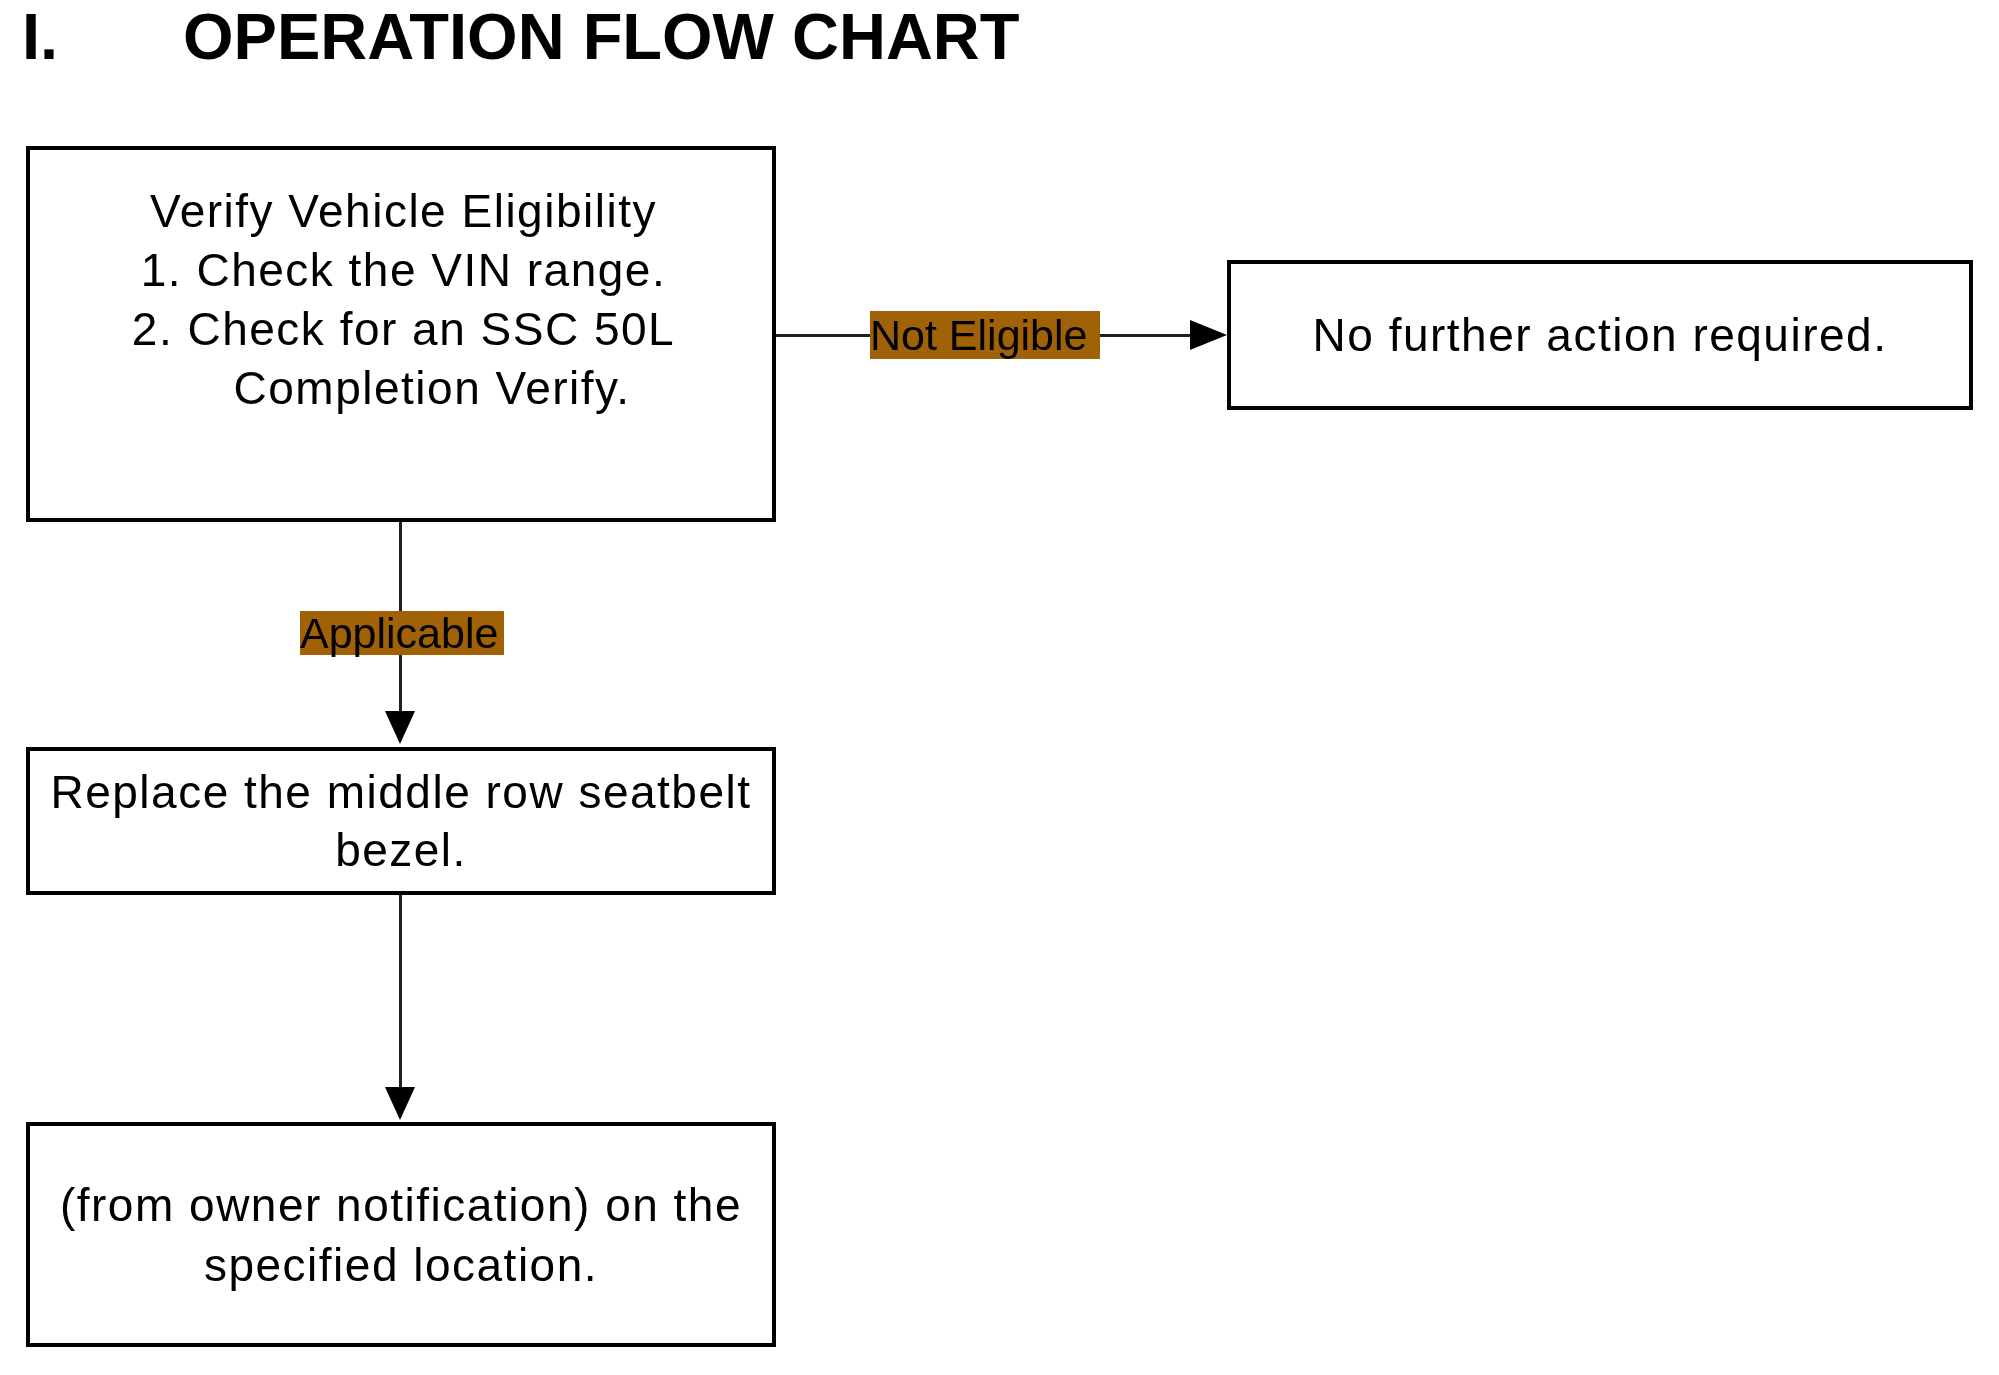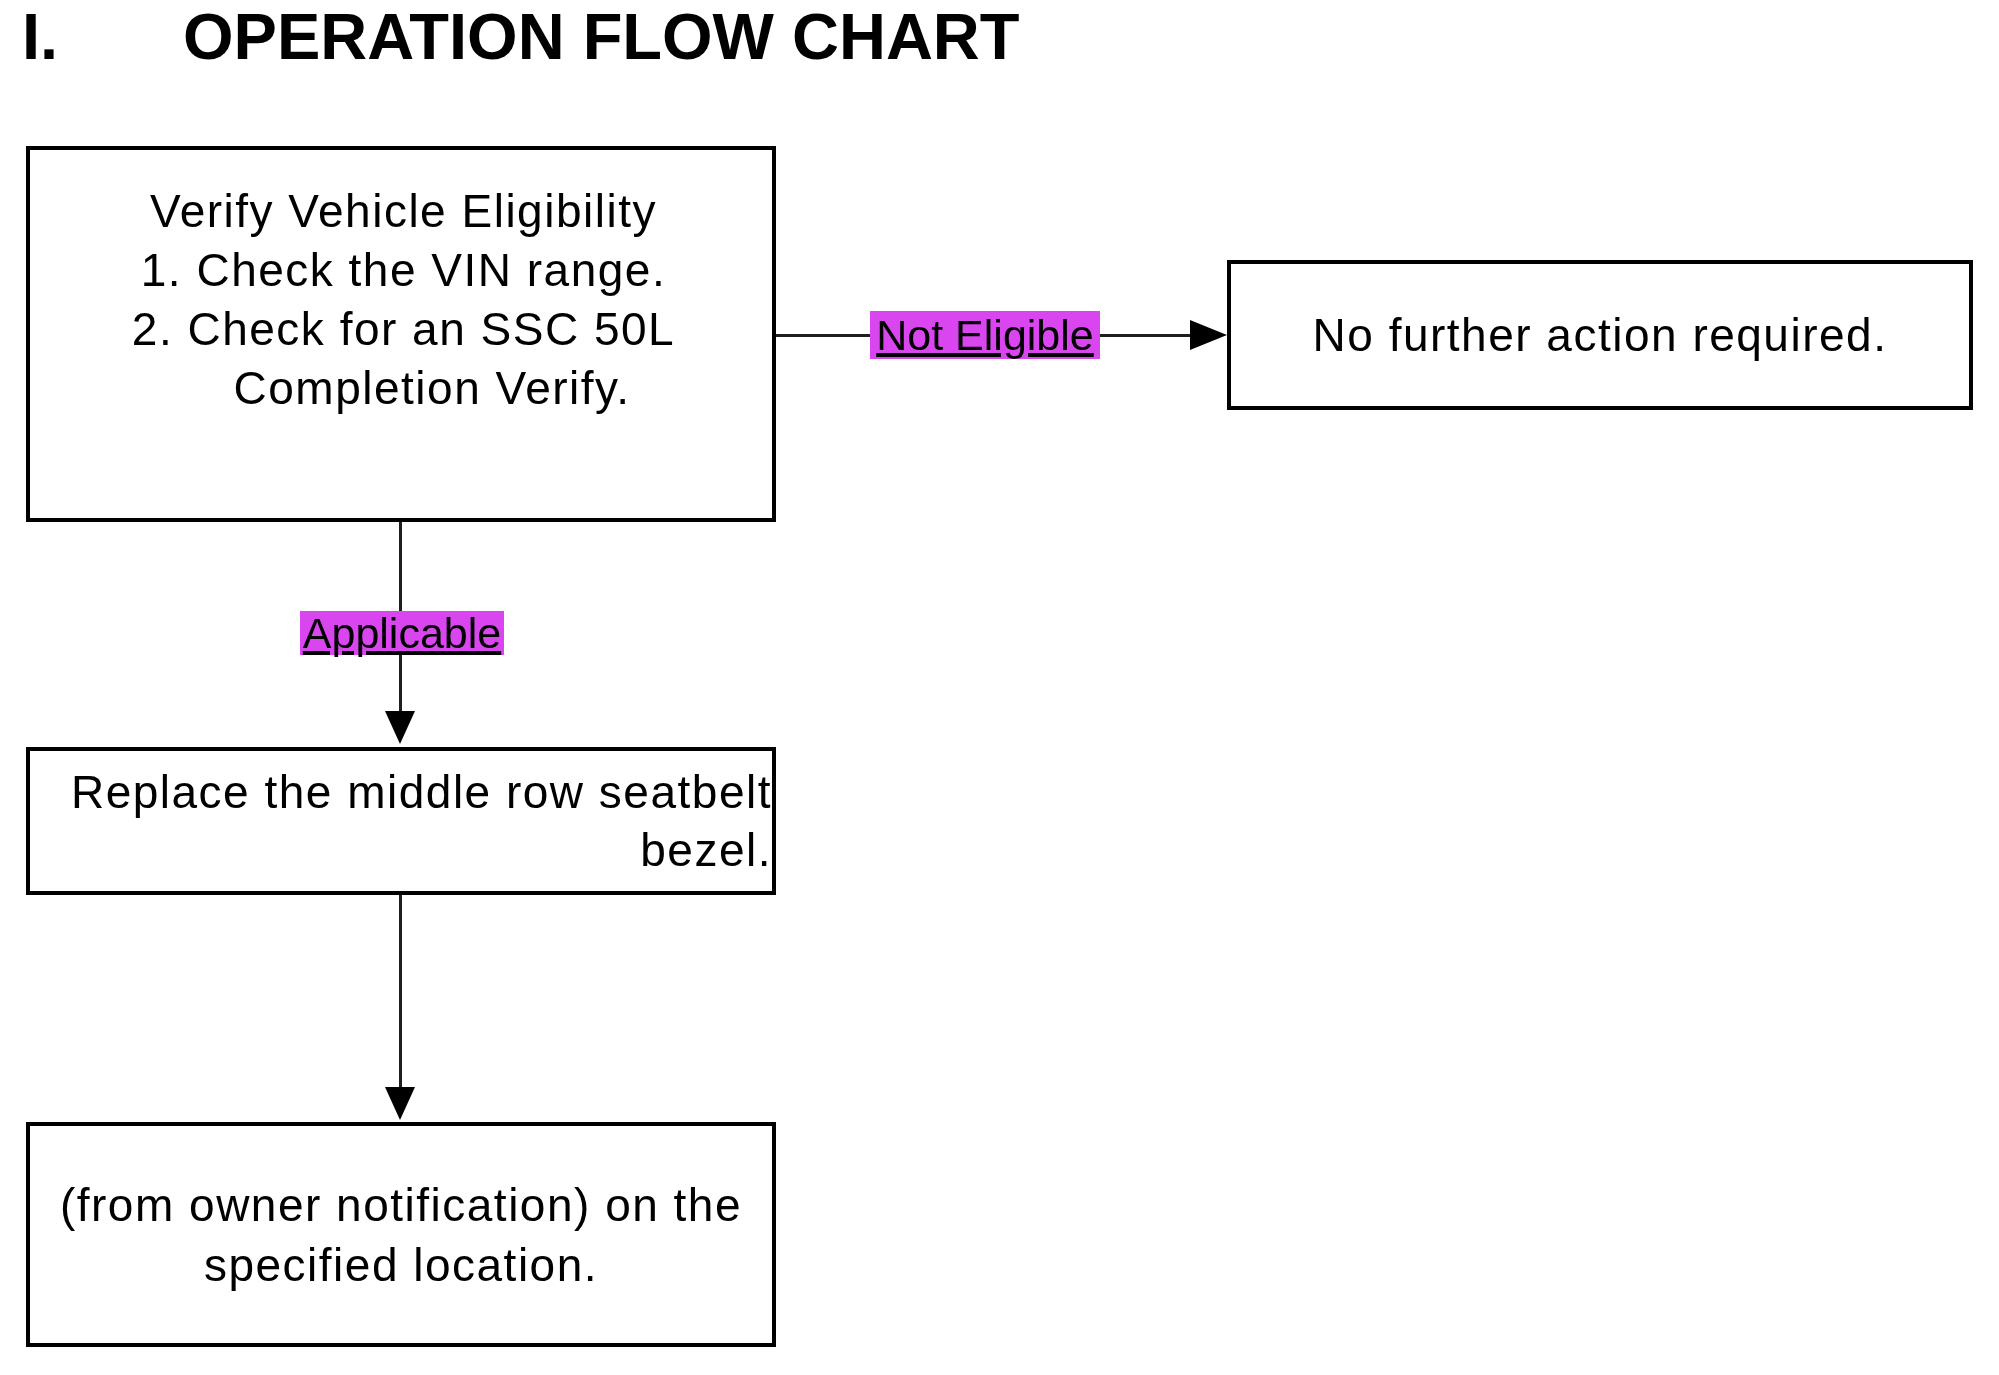--- a/index.html
+++ b/index.html
@@ -63,21 +63,21 @@
     justify-content: center;
     text-align: left;
   }
   .box-replace {
     left: 26px;
     top: 747px;
     width: 750px;
     height: 148px;
     display: flex;
     flex-direction: column;
-    align-items: flex-end;
+    align-items: center;
     justify-content: center;
     text-align: center;
     line-height: 58px;
   }
   .box-affix {
     left: 26px;
     top: 1122px;
     width: 750px;
     height: 225px;
     display: flex;
@@ -108,25 +108,23 @@
   .v-line-replace-affix {
     left: 399px;
     top: 895px;
     width: 3px;
     height: 193px;
   }
 
   
   .edge-label {
     position: absolute;
-    background: #d946ef;
-    text-align: center;
+    background: #a16207;
     font-size: 43px;
     white-space: nowrap;
-    text-decoration: underline;
   }
   .label-not-eligible {
     left: 870px;
     top: 311px;
     width: 230px;
     line-height: 48px;
   }
   .label-applicable {
     left: 300px;
     top: 611px;

